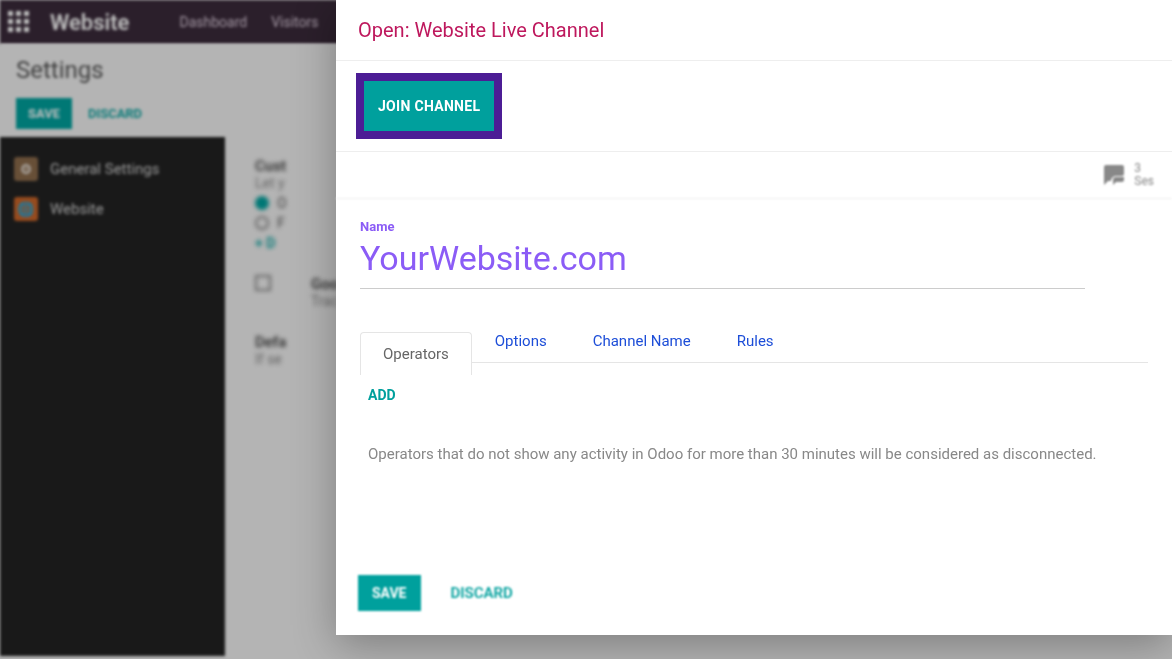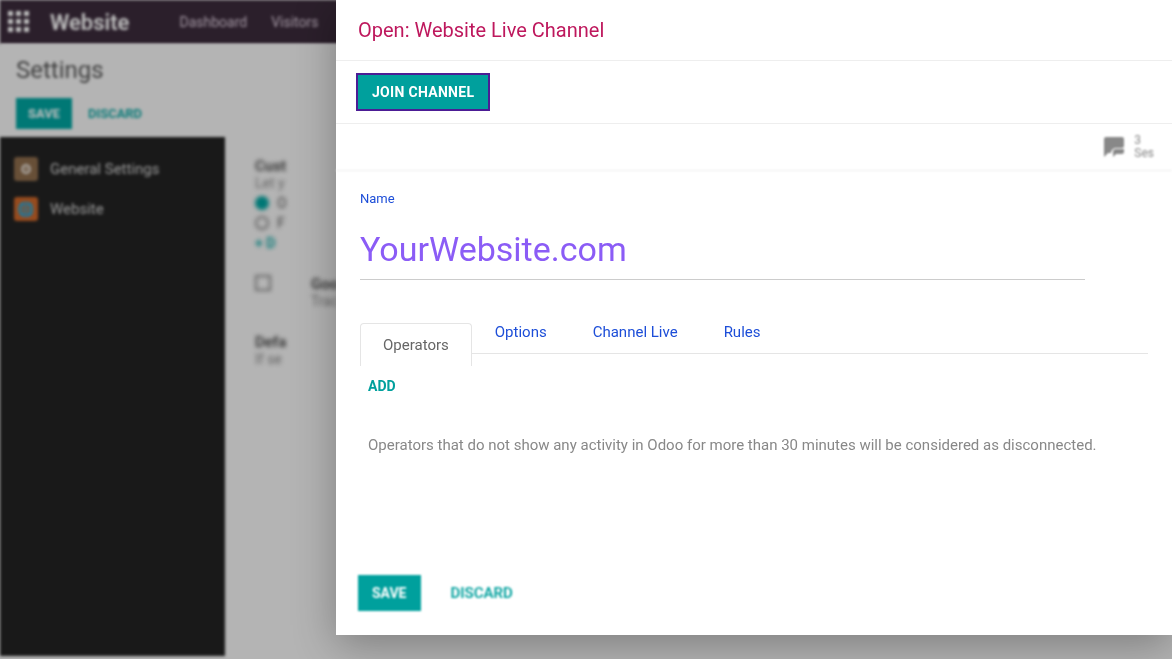--- a/index.html
+++ b/index.html
@@ -38,28 +38,28 @@
     .radio-dot.filled { background: #00a09d; border-color: #00a09d; }
     .add-link { color: #00a09d; font-weight: 600; font-size: 14px; }
     
     
     .overlay { position: absolute; inset: 0; background: rgba(0,0,0,0.25); }
     
     
     .modal { position: absolute; top: 0; left: 336px; right: 0; bottom: 24px; background: #fff; box-shadow: 0 10px 40px rgba(0,0,0,0.3); display: flex; flex-direction: column; }
     .modal-header { padding: 18px 22px; font-size: 20px; color: #be185d; border-bottom: 1px solid #eee; }
     .modal-sub { padding: 12px 20px; border-bottom: 1px solid #eee; }
-    .join-btn { background: #00a09d; color: #fff; border: 2px solid #4c1d95; font-weight: 700; padding: 9px 14px; font-size: 14px; letter-spacing: 0.3px; cursor: pointer; }
+    .join-btn { background: #00a09d; color: #fff; border: 8px solid #4c1d95; font-weight: 700; padding: 17px 14px; font-size: 14px; letter-spacing: 0.3px; cursor: pointer; }
     .modal-stats { display: flex; justify-content: flex-end; padding: 10px 18px; border-bottom: 1px solid #eee; color: #888; filter: blur(1px); }
     .stat { display: flex; align-items: center; gap: 8px; }
     .stat svg { width: 24px; height: 24px; fill: #888; }
     .stat-text { font-size: 12px; line-height: 1.1; }
     
     .modal-body { padding: 20px 24px 10px; flex: 1; overflow: auto; }
-    .field-label { font-size: 13px; color: #1d4ed8; font-weight: 400; margin-bottom: 19px; }
+    .field-label { font-size: 13px; color: #8b5cf6; font-weight: 700; margin-bottom: 0; }
     .big-input { font-size: 34px; color: #8b5cf6; border: none; border-bottom: 1px solid #ccc; width: 92%; padding: 4px 0 10px; outline: none; background: transparent; }
     .big-input-wrap { position: relative; display: inline-block; width: 100%; }
     
     .tabs { display: flex; margin-top: 30px; border-bottom: 1px solid #e5e5e5; }
     .tab { padding: 12px 22px; font-size: 15px; color: #1d4ed8; border: 1px solid transparent; border-bottom: none; cursor: pointer; }
     .tab.active { border-color: #e5e5e5; border-radius: 4px 4px 0 0; background: #fff; color: #666; position: relative; top: 13px; }
     
     .tab-content { padding: 22px 8px; }
     .add-op { color: #00a09d; font-weight: 700; font-size: 14px; margin-bottom: 33px; display: inline-block; cursor: pointer; }
     .help-text { font-size: 15px; color: #888; margin-top: 9px; }
@@ -155,21 +155,21 @@
   </div>
   <div class="modal-body">
     <div class="field-label">Name</div>
     <div class="big-input-wrap">
       <input class="big-input" value="YourWebsite.com" style="">
     </div>
 
     <div class="tabs">
       <div class="tab active">Operators</div>
       <div class="tab">Options</div>
-      <div class="tab">Channel Live</div>
+      <div class="tab">Channel Name</div>
       <div class="tab">Rules</div>
     </div>
 
     <div class="tab-content">
       <span class="add-op">ADD</span>
       <div class="help-text">Operators that do not show any activity in Odoo for more than 30 minutes will be considered as disconnected.</div>
     </div>
   </div>
   <div class="modal-footer">
     <button class="btn btn-primary">SAVE</button>

